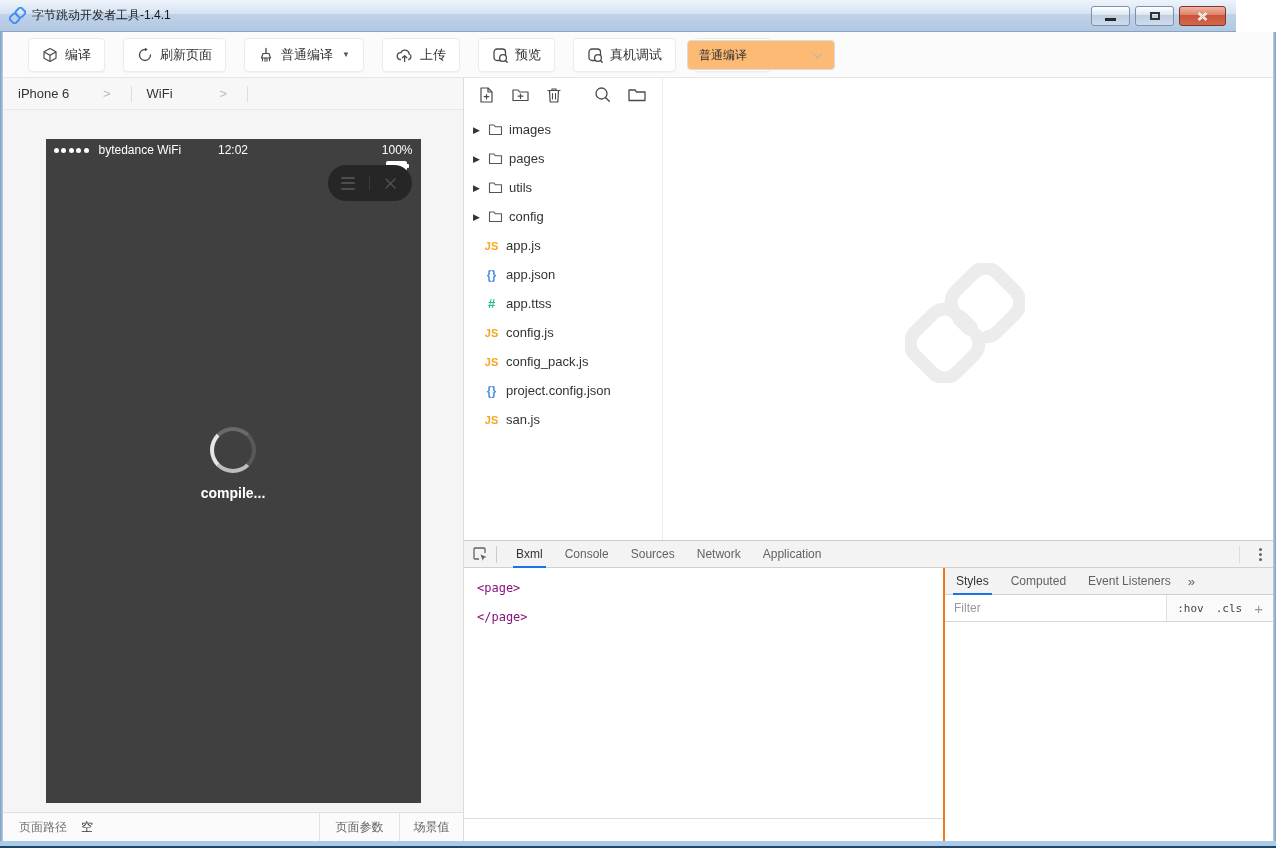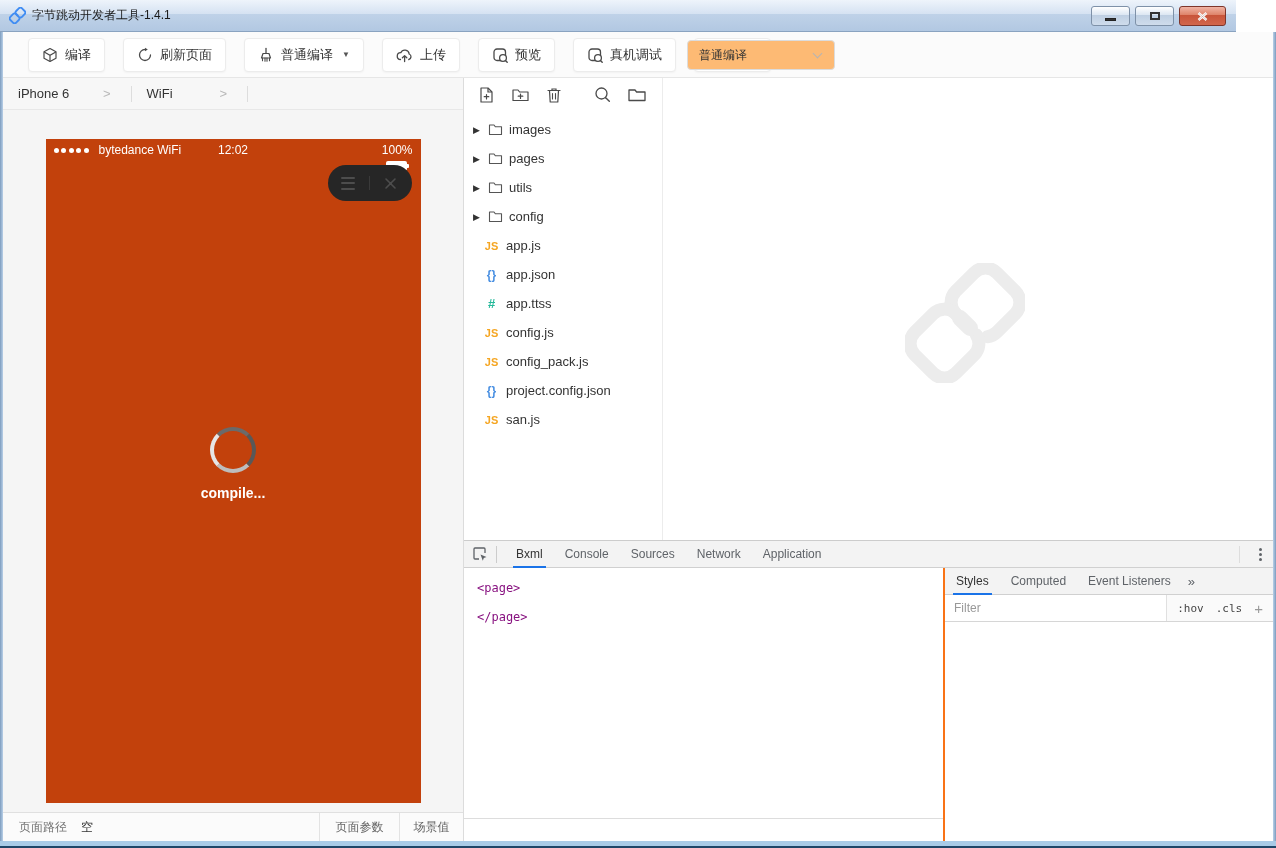--- a/index.html
+++ b/index.html
@@ -41,21 +41,21 @@
   .blue-btn { height:27px; padding:0 10px; background:#fff; border:1px solid #6fa1f2; border-radius:4px;
     color:#4285f4; font-size:12px; display:flex; align-items:center; cursor:pointer; }
 
   
   .sim-panel { position:absolute; left:3px; top:78px; width:461px; height:763px; background:#f5f5f5;
     border-right:1px solid #dcdcdc; }
   .device-bar { height:32px; background:#f7f7f7; border-bottom:1px solid #e8e8e8; display:flex;
     align-items:center; padding-left:15px; font-size:13px; color:#333; }
   .bc-chev { color:#b8b8b8; font-size:13px; }
   .bc-div { width:1px; height:16px; background:#ddd; }
-  .phone { width:375px; height:664px; background:#c2410c; margin:29px auto 0; position:relative; }
+  .phone { width:375px; height:664px; background:#404040; margin:29px auto 0; position:relative; }
   .ph-status { position:absolute; left:0; top:0; width:100%; height:22px; color:#fff; font-size:12px; }
   .sig-dots { position:absolute; left:8px; top:9px; display:flex; gap:2.5px; }
   .sig-dots i { width:5px; height:5px; border-radius:50%; background:#fff; }
   .carrier { position:absolute; left:53px; top:4px; }
   .ph-time { position:absolute; left:0; width:100%; text-align:center; top:4px; }
   .batt-wrap { position:absolute; right:8px; top:4px; display:flex; align-items:center; gap:4px;flex-direction:column; }
   .batt-body { width:21px; height:10px; border-radius:2px; background:#fff; position:relative; }
   .batt-nub { width:2px; height:4px; background:#fff; border-radius:0 1px 1px 0; }
   .capsule { position:absolute; right:9px; top:26px; width:84px; height:36px; border-radius:18px;
     background:#262626; display:flex; align-items:center; justify-content:space-evenly; }

